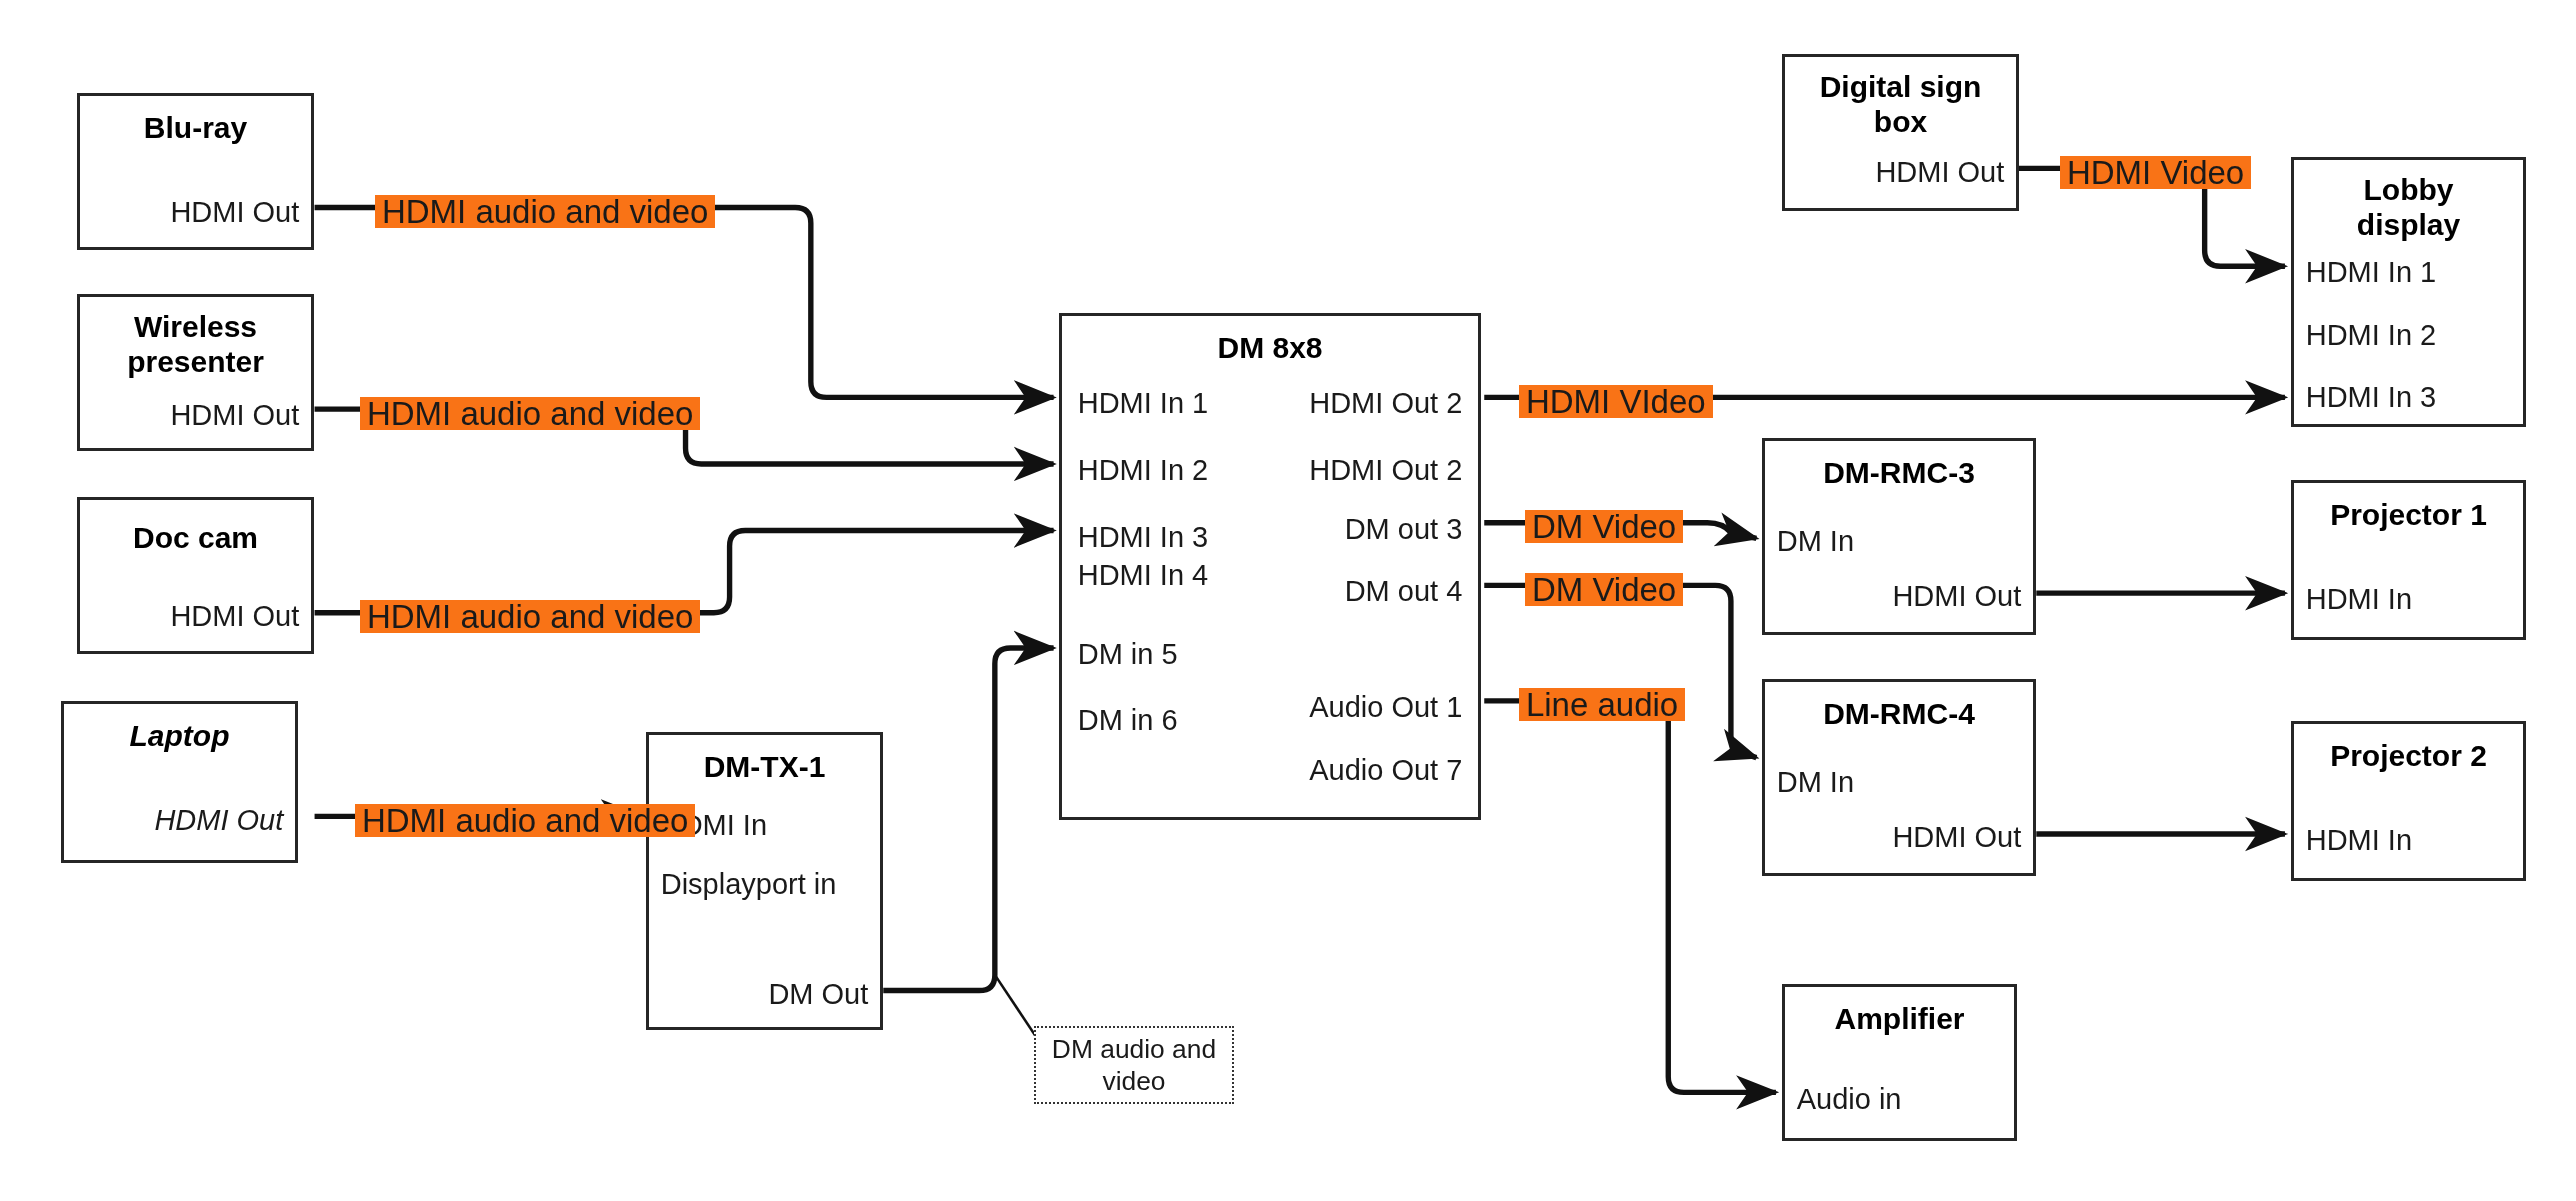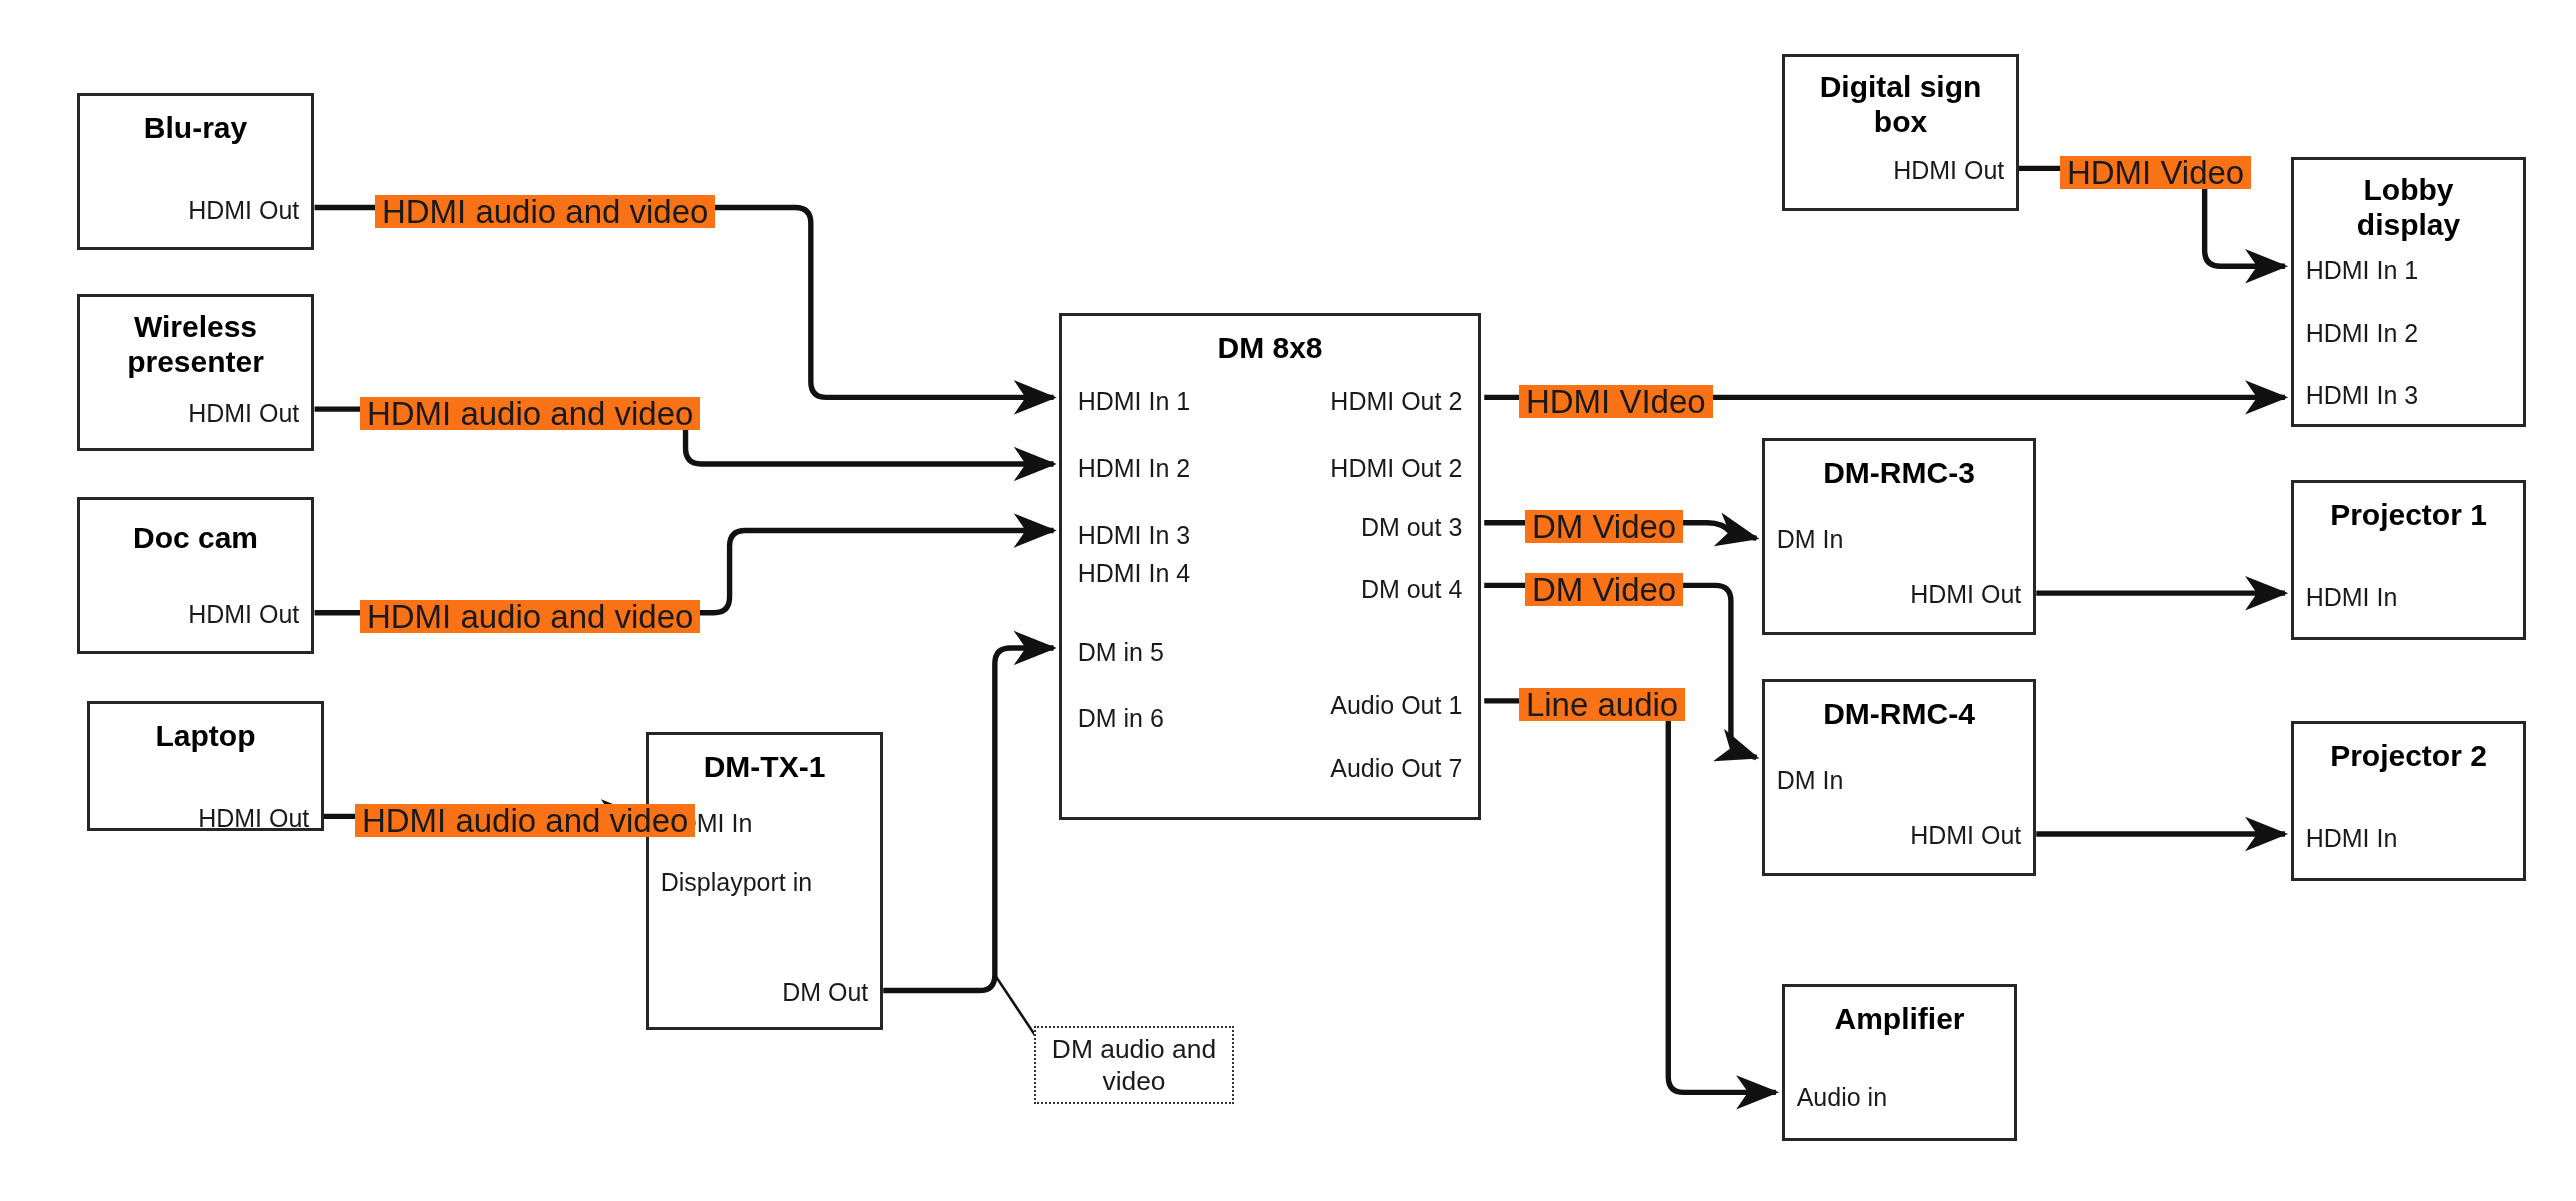--- a/index.html
+++ b/index.html
@@ -32,21 +32,21 @@
     z-index: 2;
   }
   .node-title {
     text-align: center;
     font-weight: bold;
     font-size: 30px;
     color: #000000;
     line-height: 1.18;
   }
   .port {
-    font-size: 25px;
+    font-size: 29px;
     color: #1a1a1a;
     white-space: nowrap;
     line-height: 1;
   }
   .port.left  { text-align: left; }
   .port.right { text-align: right; }
   .callout {
     position: absolute;
     box-sizing: border-box;
     border: 2.9px dotted #333333;
@@ -120,21 +120,21 @@
   <div class="node" style="left:77px; top:294px; width:237px; height:157px;">
     <div class="node-title" style="margin-top:11.7px; padding:0 33px;">Wireless presenter</div>
     <div class="port right" style="position:absolute; right:11.7px; top:104px;">HDMI Out</div>
   </div>
 
   <div class="node" style="left:77px; top:497px; width:237px; height:157px;">
     <div class="node-title" style="margin-top:20px;">Doc cam</div>
     <div class="port right" style="position:absolute; right:11.7px; top:102px;">HDMI Out</div>
   </div>
 
-  <div class="node" style="left:87px; top:701px; width:237px; height:130px;">
+  <div class="node" style="left:61px; top:701px; width:237px; height:162px;font-style:italic;">
     <div class="node-title" style="margin-top:13.7px;">Laptop</div>
     <div class="port right" style="position:absolute; right:11.7px; top:102px;">HDMI Out</div>
   </div>
 
   <div class="node" style="left:646px; top:732px; width:237px; height:298px;">
     <div class="node-title" style="margin-top:13.7px;">DM-TX-1</div>
     <div class="port left" style="position:absolute; left:11.7px; top:76px;">HDMI In</div>
     <div class="port left" style="position:absolute; left:11.7px; top:135px;">Displayport in</div>
     <div class="port right" style="position:absolute; right:11.7px; top:245px;">DM Out</div>
   </div>

